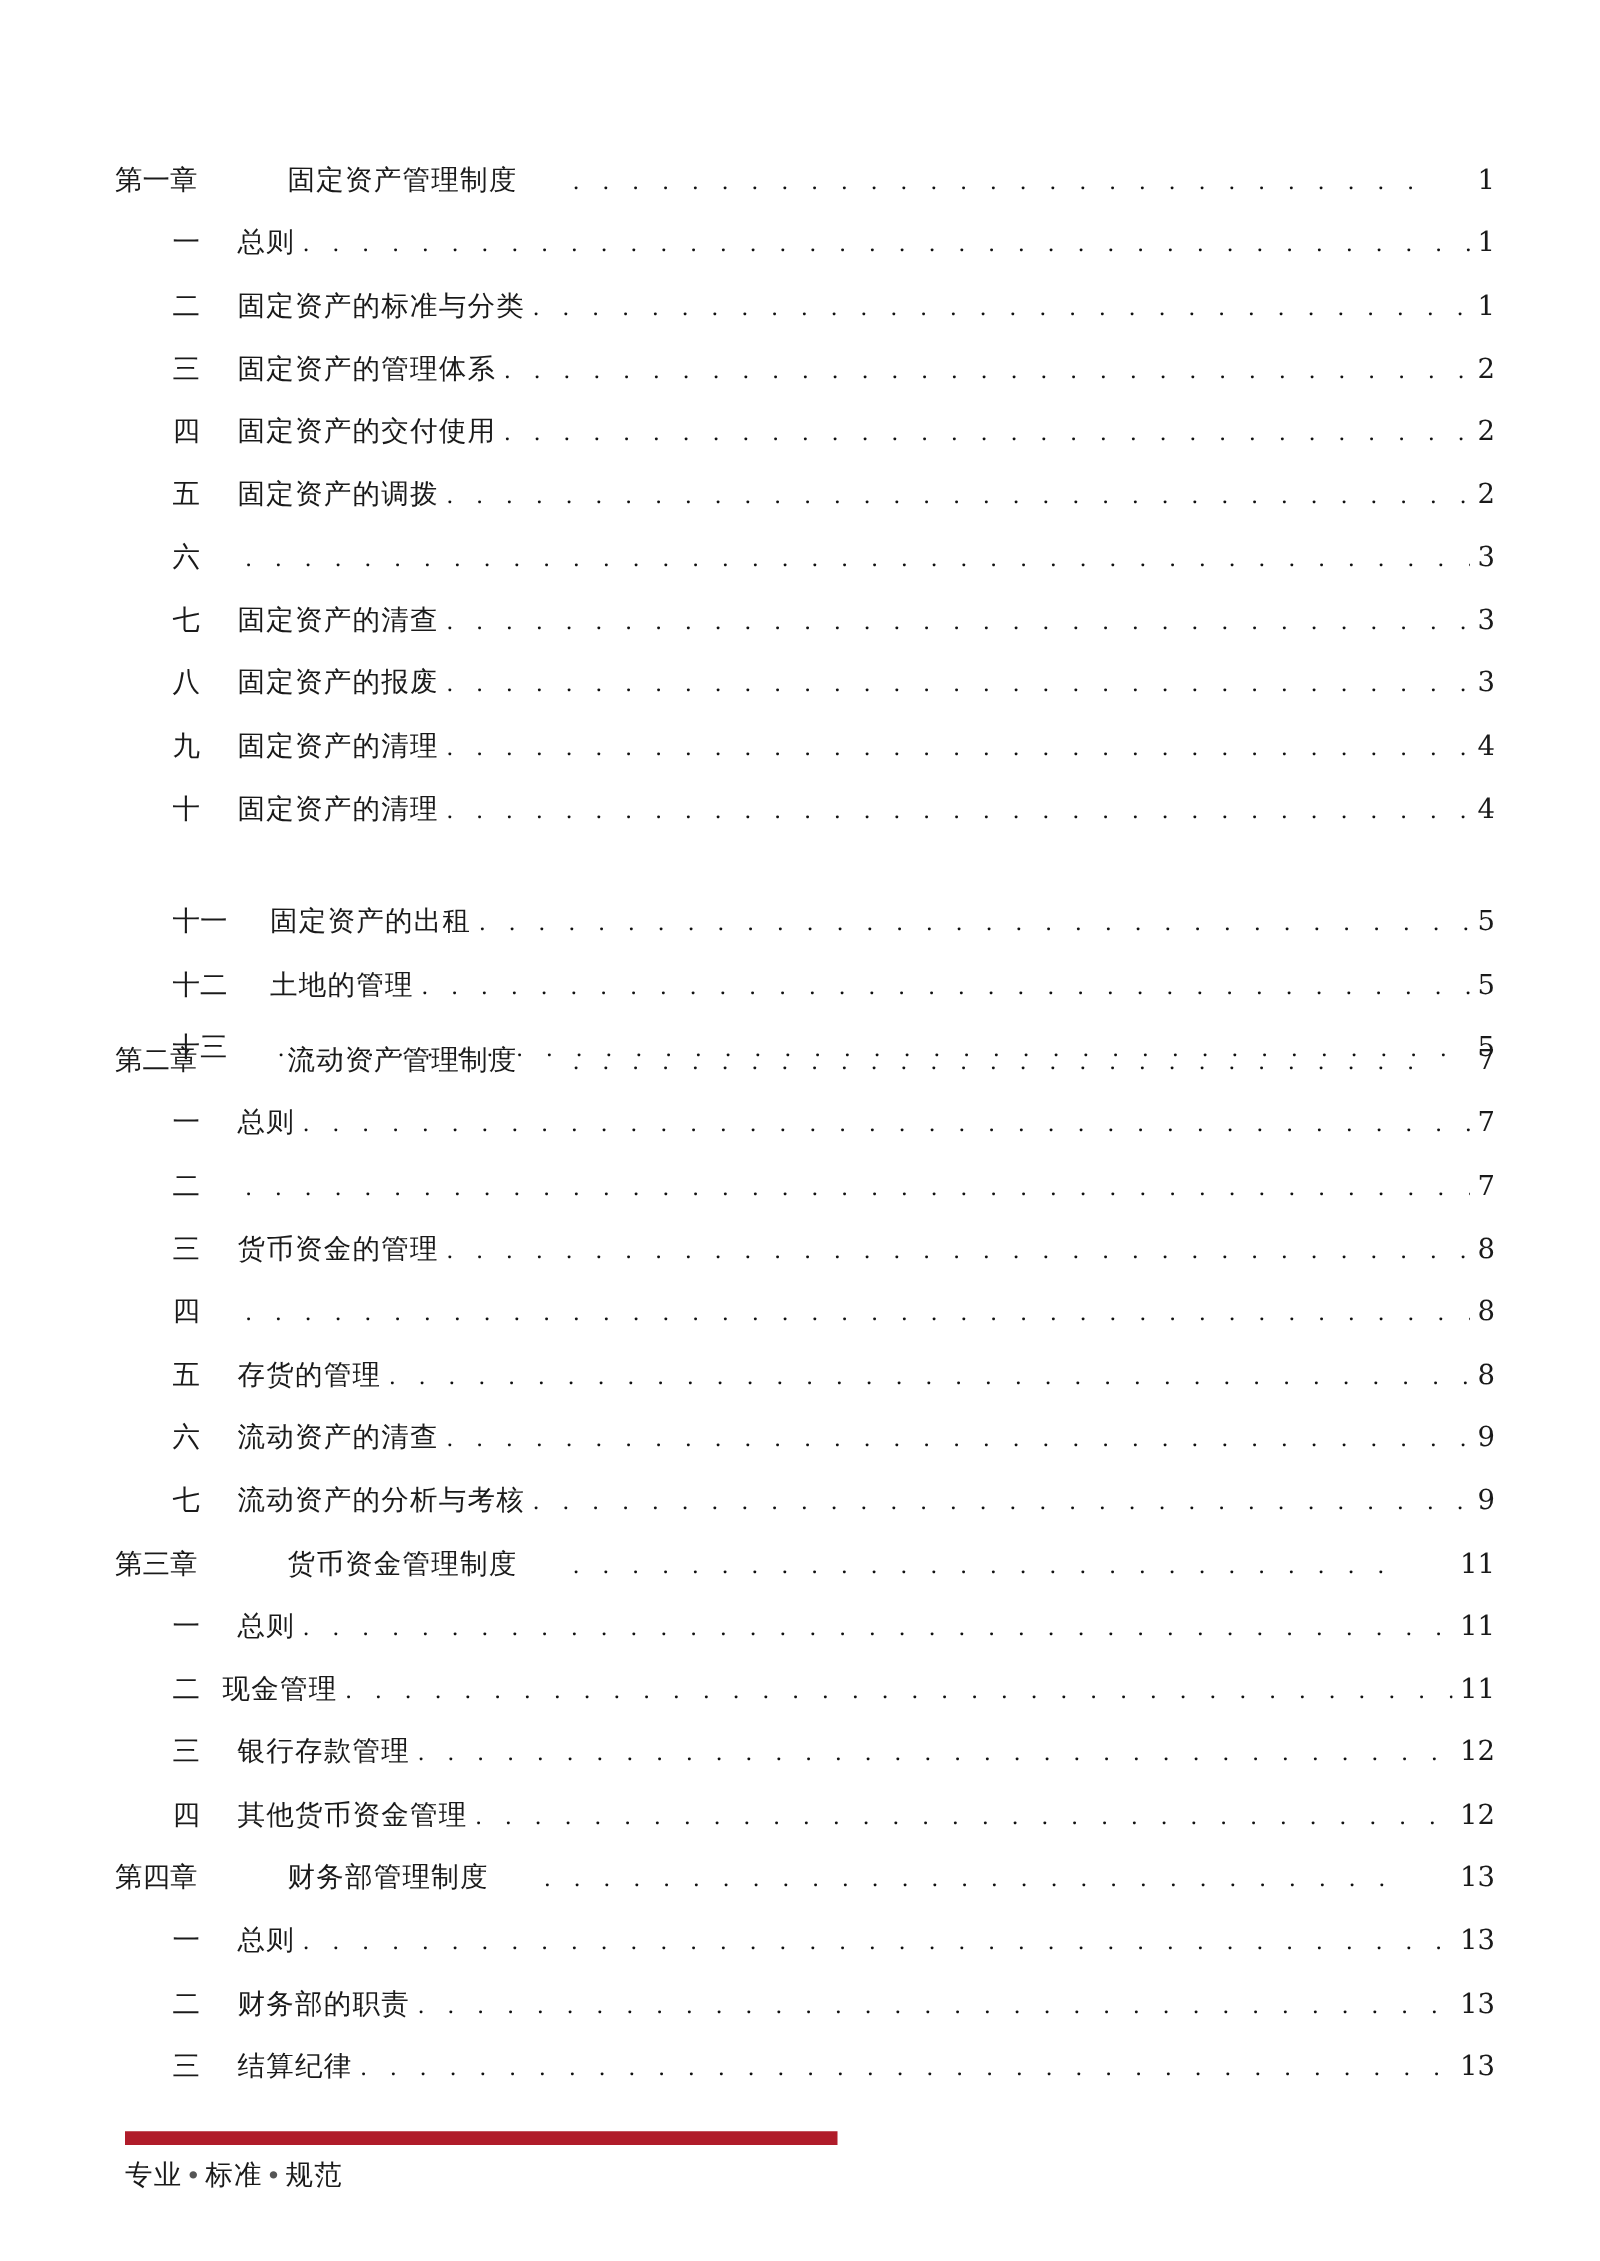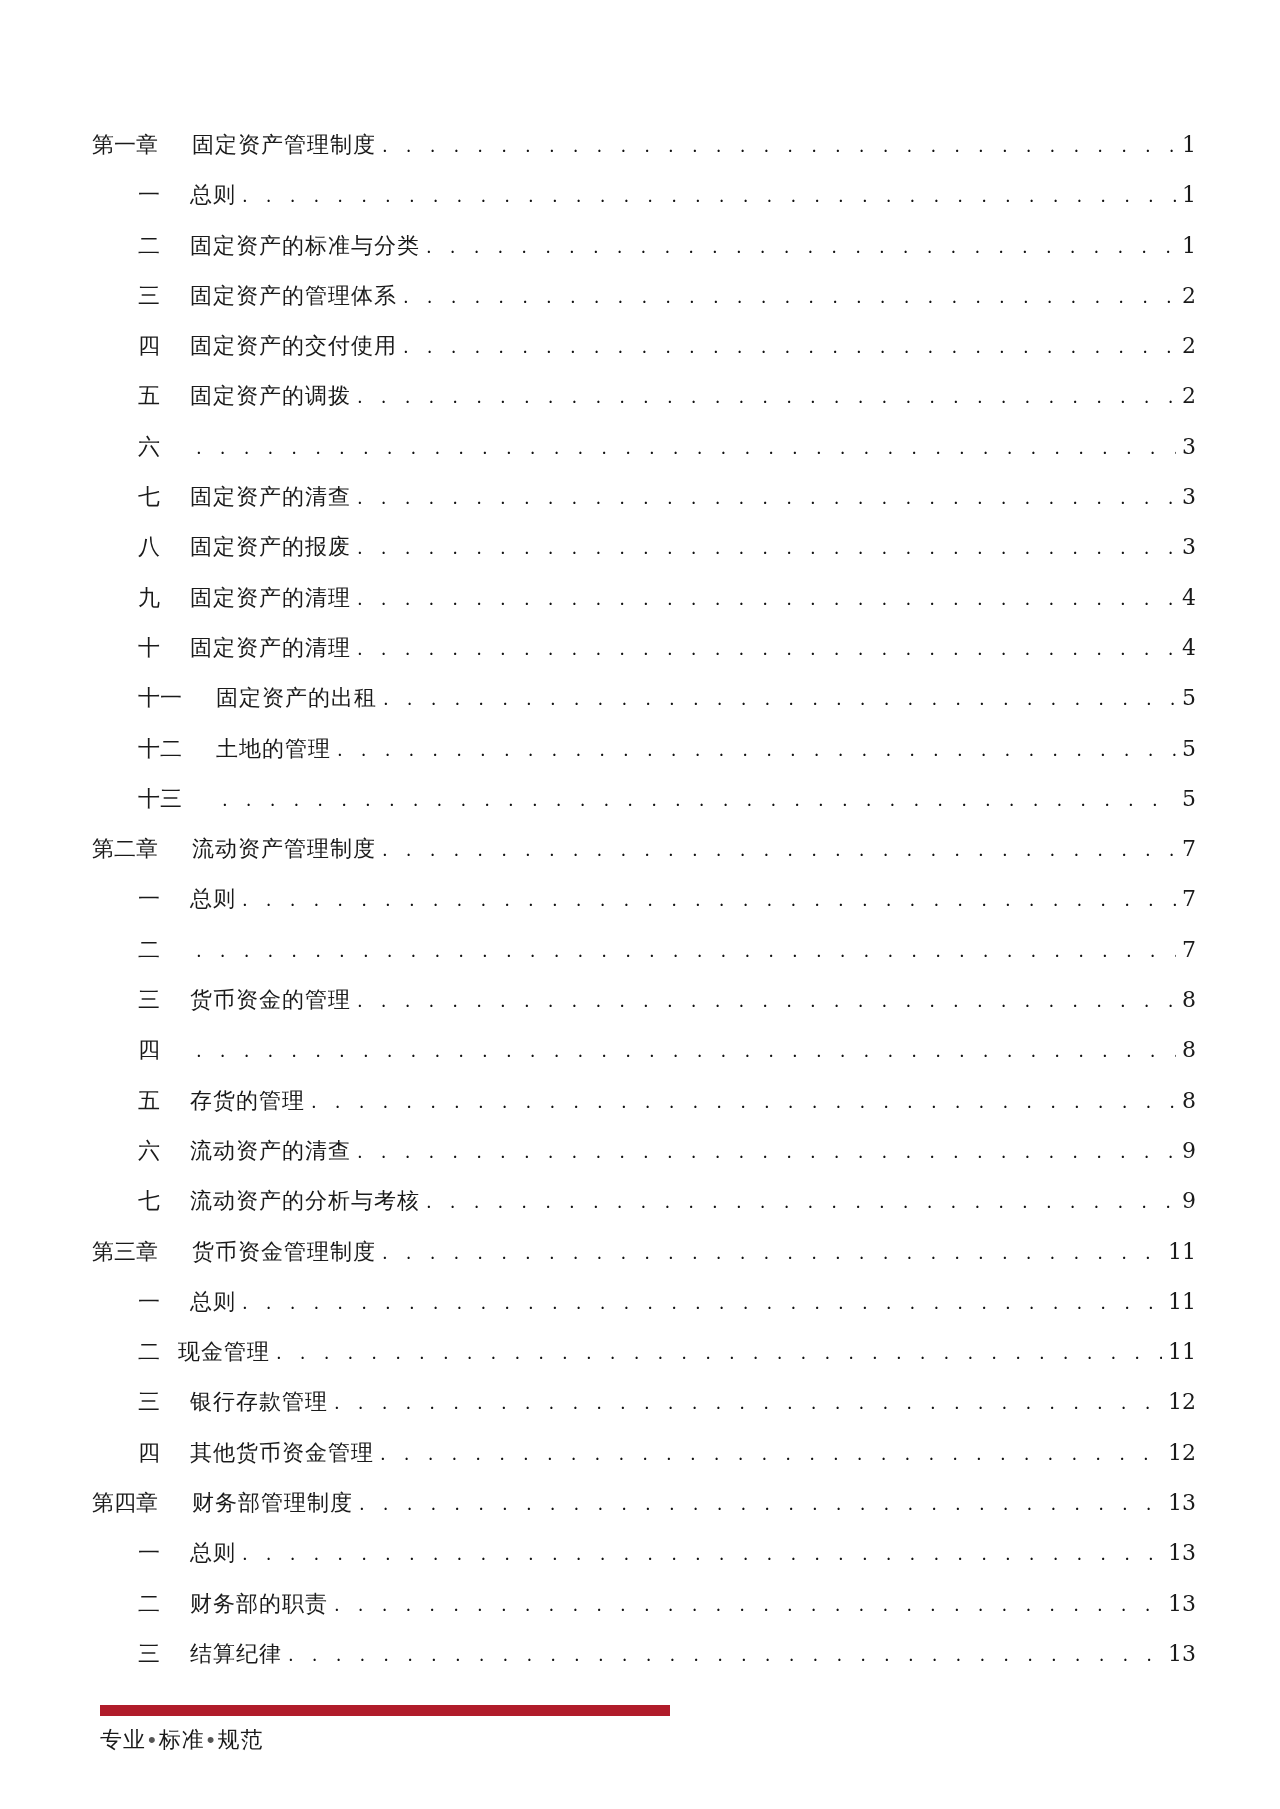--- a/index.html
+++ b/index.html
@@ -1,33 +1,33 @@
 <!DOCTYPE html>
 <html><head>
 <meta charset="utf-8">
 <style>
   html, body { margin: 0; padding: 0; background: #ffffff; }
   body { width: 1280px; height: 1809px; position: relative; overflow: hidden;
          font-family: "DejaVu Serif", "Liberation Serif", serif; color: #1a1a1a; }
   .toc { position: absolute; left: 92px; top: 125px; width: 1104px; }
   .toc-row { display: flex; align-items: baseline; height: 50.3px; font-size: 22px; line-height: 40px; }
-  .toc-row.level-1 { padding-left: 0; }
+  .toc-row.level-1 { padding-left: 0; gap: 38px; }
   .toc-row.level-2 { padding-left: 46px; }
   .num { display: inline-block; white-space: nowrap; }
   .level-1 .num { width: 100px; }
   .level-2 .num { width: 52px; }
-  .level-2 .num.wide { width: 78px; }
+  .level-2 .num.wide { width: 78px; margin-top: 40px; }
   .level-2 .num.tight { width: 40px; }
   .title { white-space: nowrap; letter-spacing: 1px; }
   .leader { flex: 1; overflow: hidden; white-space: nowrap; margin: 0 6px;
             color: #111; letter-spacing: 6.2px; font-size: 18px; }
   .leader::before { content: ". . . . . . . . . . . . . . . . . . . . . . . . . . . . . . . . . . . . . . . . . . . . . . . . . . . . . . . . . . . . . . . . . . . . . . . . . . . . . . . . . . . . . . . . . . . . . . . . . . . . . . . . . . . . . . . . . . . . . . . . . . . . . . . . . . . . . . . . . . . . . . . . . . . . . . ."; }
   .page { white-space: nowrap; font-family: "DejaVu Serif", serif; font-size: 22px; }
   .footer-bar { position: absolute; left: 100px; top: 1705px; width: 570px; height: 11px; background: #b01c2a; }
-  .footer-text { position: absolute; left: 100px; top: 1725px; font-family: Liberation Sans, sans-serif;
+  .footer-text { position: absolute; left: 100px; top: 1725px; font-family: Liberation Mono, monospace;
                  font-size: 22px; color: #1a1a1a; letter-spacing: 1px; }
   .footer-text .dot { color: #555; margin: 0 2px; }
 </style>
 </head>
 <body>
 
 <div class="toc">
   <div class="toc-row level-1">
       <span class="num">第一章</span>
       <span class="title">固定资产管理制度</span>

